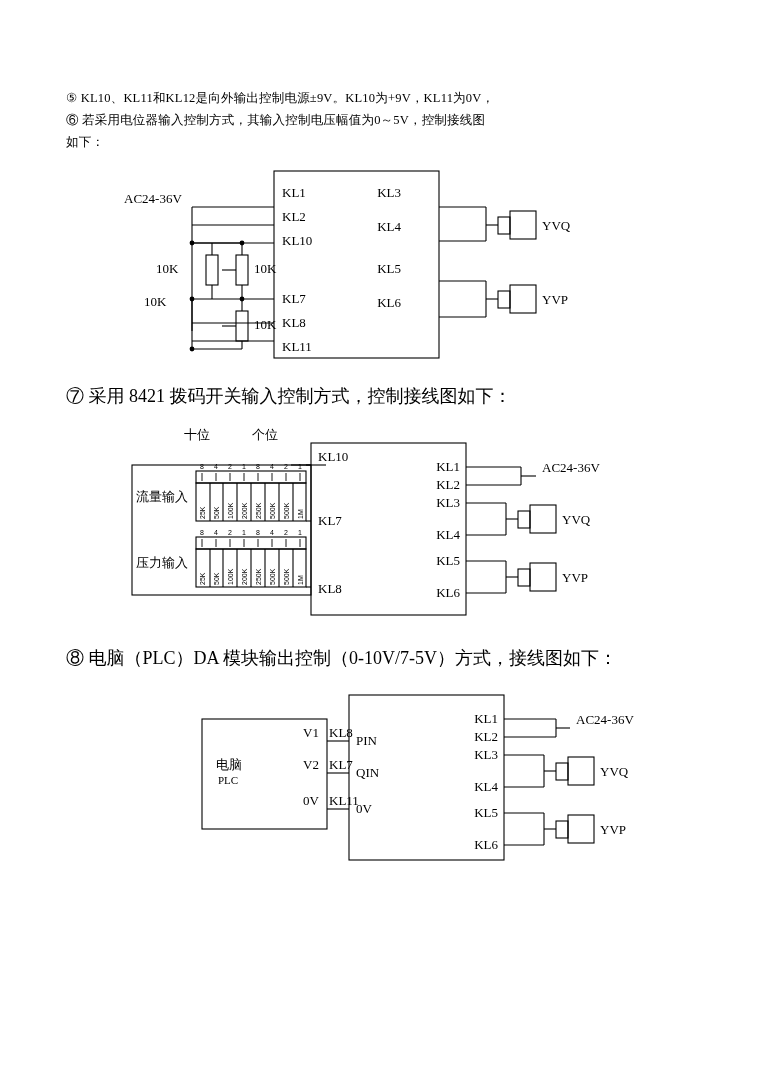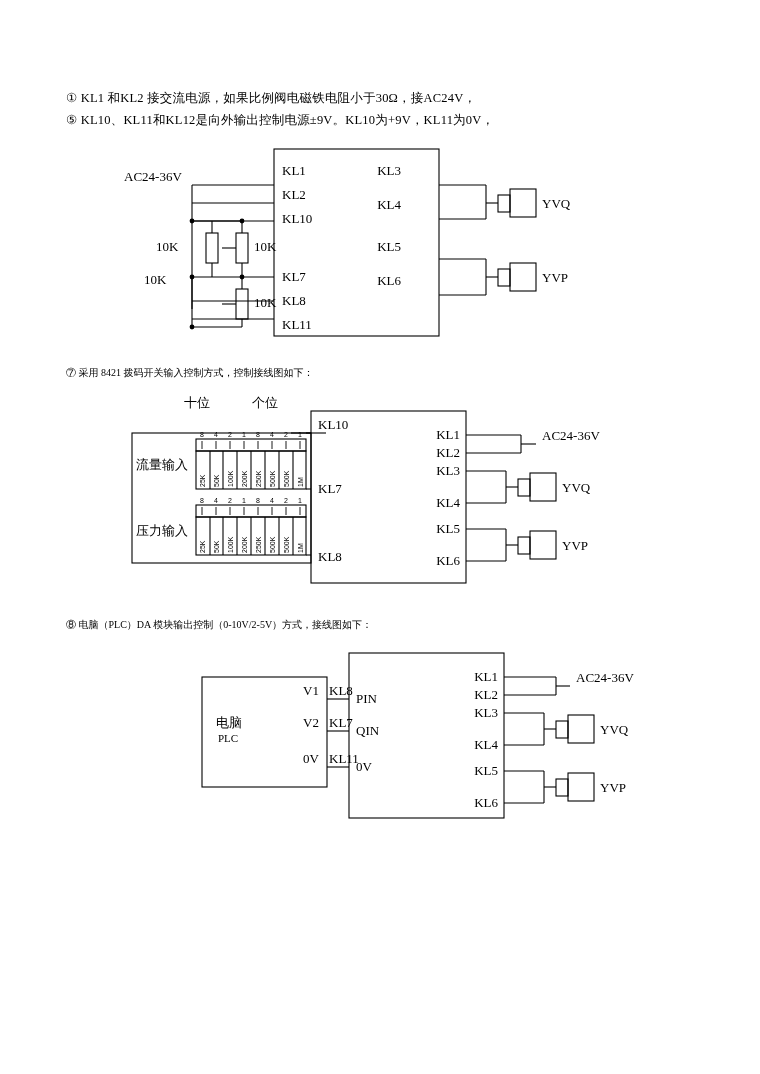--- a/index.html
+++ b/index.html
@@ -36,36 +36,37 @@
   }
   .para .marker {
     font-size: 12.5px;
   }
   .figure {
     position: relative;
     margin: 10px 0 0 0;
   }
   svg { display: block; }
   .cap {
-    font-size: 10px;
+    font-size: 18px;
     line-height: 21px;
   }
   .note-sec {
     margin-top: 16px;
   }
 </style>
 </head>
 <body>
 
 <div class="page">
   <div class="doc-body">
 
     <div>
-      <p class="para"><span class="marker">①</span> <span>KL1  和KL2 接交流电源，如果比例阀电磁铁电阻小于30Ω，接AC24V，</span></p>
       <p class="para"><span class="marker">⑤</span> <span>KL10、KL11和KL12是向外输出控制电源±9V。KL10为+9V，KL11为0V，</span></p>
+      <p class="para"><span class="marker">⑥</span> <span>若采用电位器输入控制方式，其输入控制电压幅值为0～5V，控制接线图</span></p>
+      <p class="para"><span>如下：</span></p>
     </div>
 
     <div class="figure">
       <svg width="636" height="205" viewBox="0 0 636 205">
         <g stroke="#000" fill="none" stroke-width="1.1">
 
           <rect x="208" y="8" width="165" height="187"></rect>
 
           <line x1="126" y1="44" x2="208" y2="44"></line>
 
@@ -279,21 +280,21 @@
           <text transform="translate(181,160) rotate(-90)">200K</text>
           <text transform="translate(195,160) rotate(-90)">250K</text>
           <text transform="translate(209,160) rotate(-90)">500K</text>
           <text transform="translate(223,160) rotate(-90)">500K</text>
           <text transform="translate(237,160) rotate(-90)">1M</text>
         </g>
       </svg>
     </div>
 
     <div class="note-sec">
-      <p class="cap">⑧  电脑（PLC）DA 模块输出控制（0-10V/2-5V）方式，接线图如下：</p>
+      <p class="cap">⑧  电脑（PLC）DA 模块输出控制（0-10V/7-5V）方式，接线图如下：</p>
     </div>
 
     <div class="figure">
       <svg width="636" height="200" viewBox="0 0 636 200">
         <g stroke="#000" fill="none" stroke-width="1.1">
 
           <rect x="136" y="32" width="125" height="110"></rect>
 
           <rect x="283" y="8" width="155" height="165"></rect>
 

